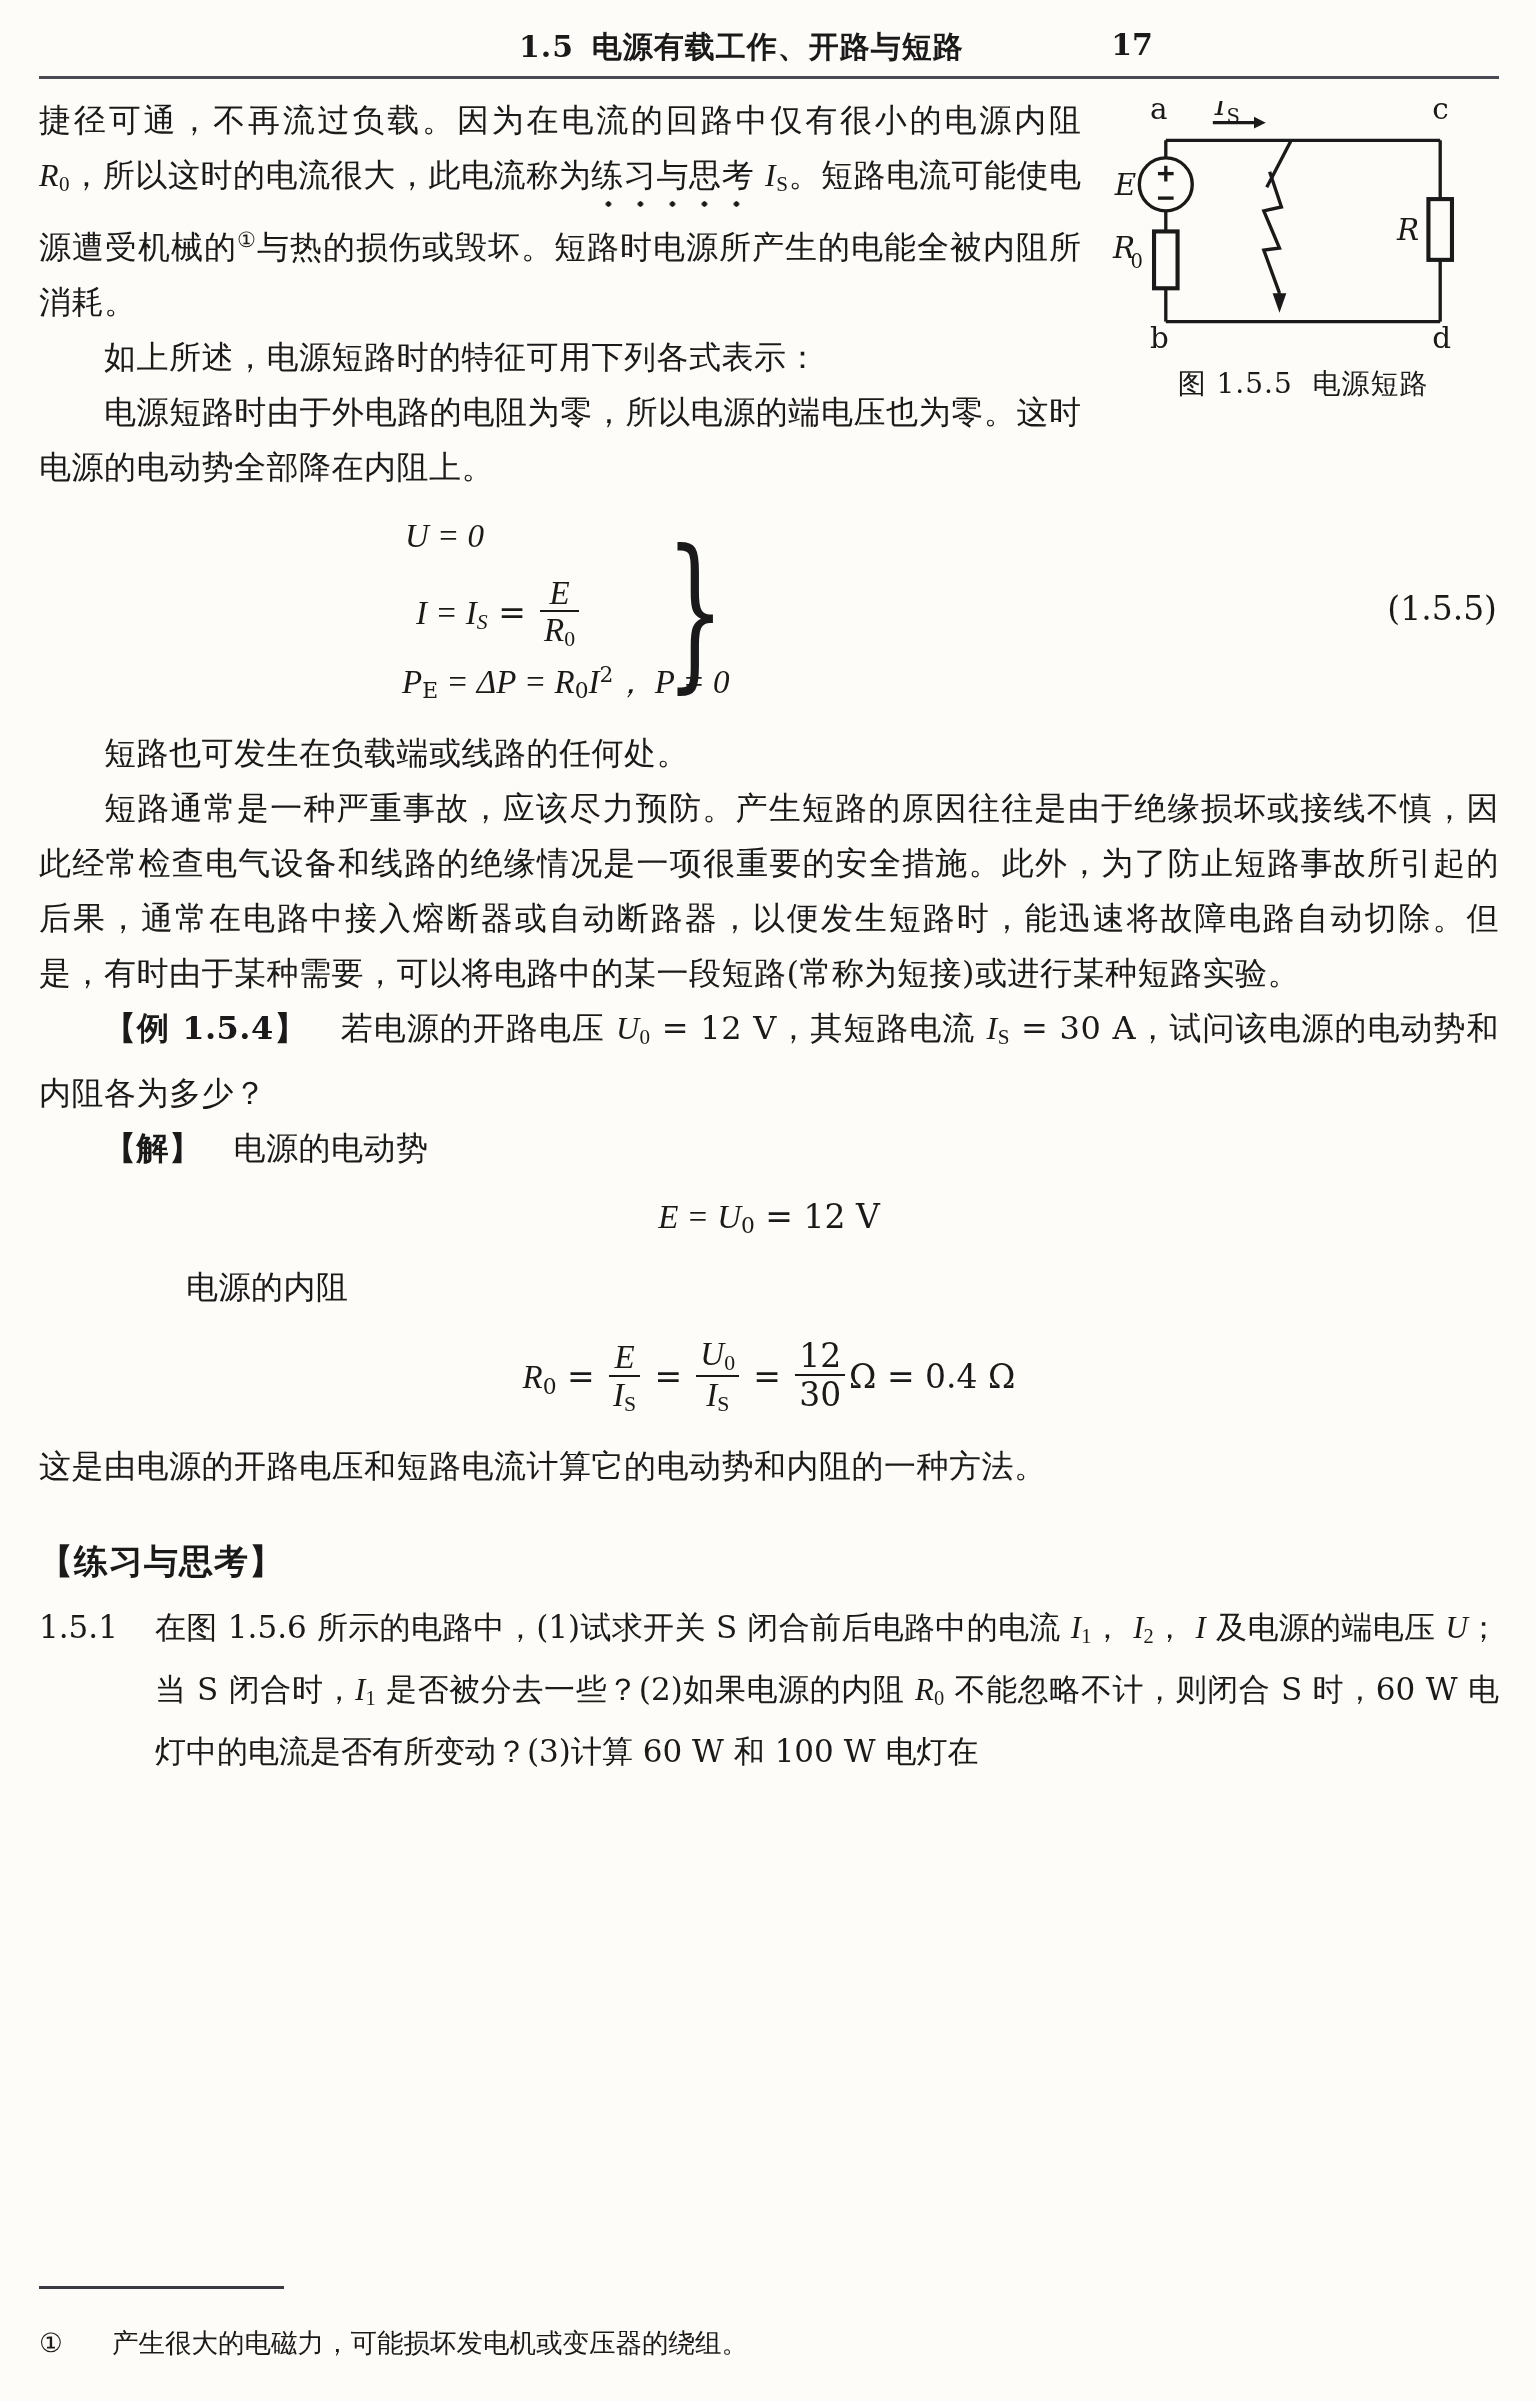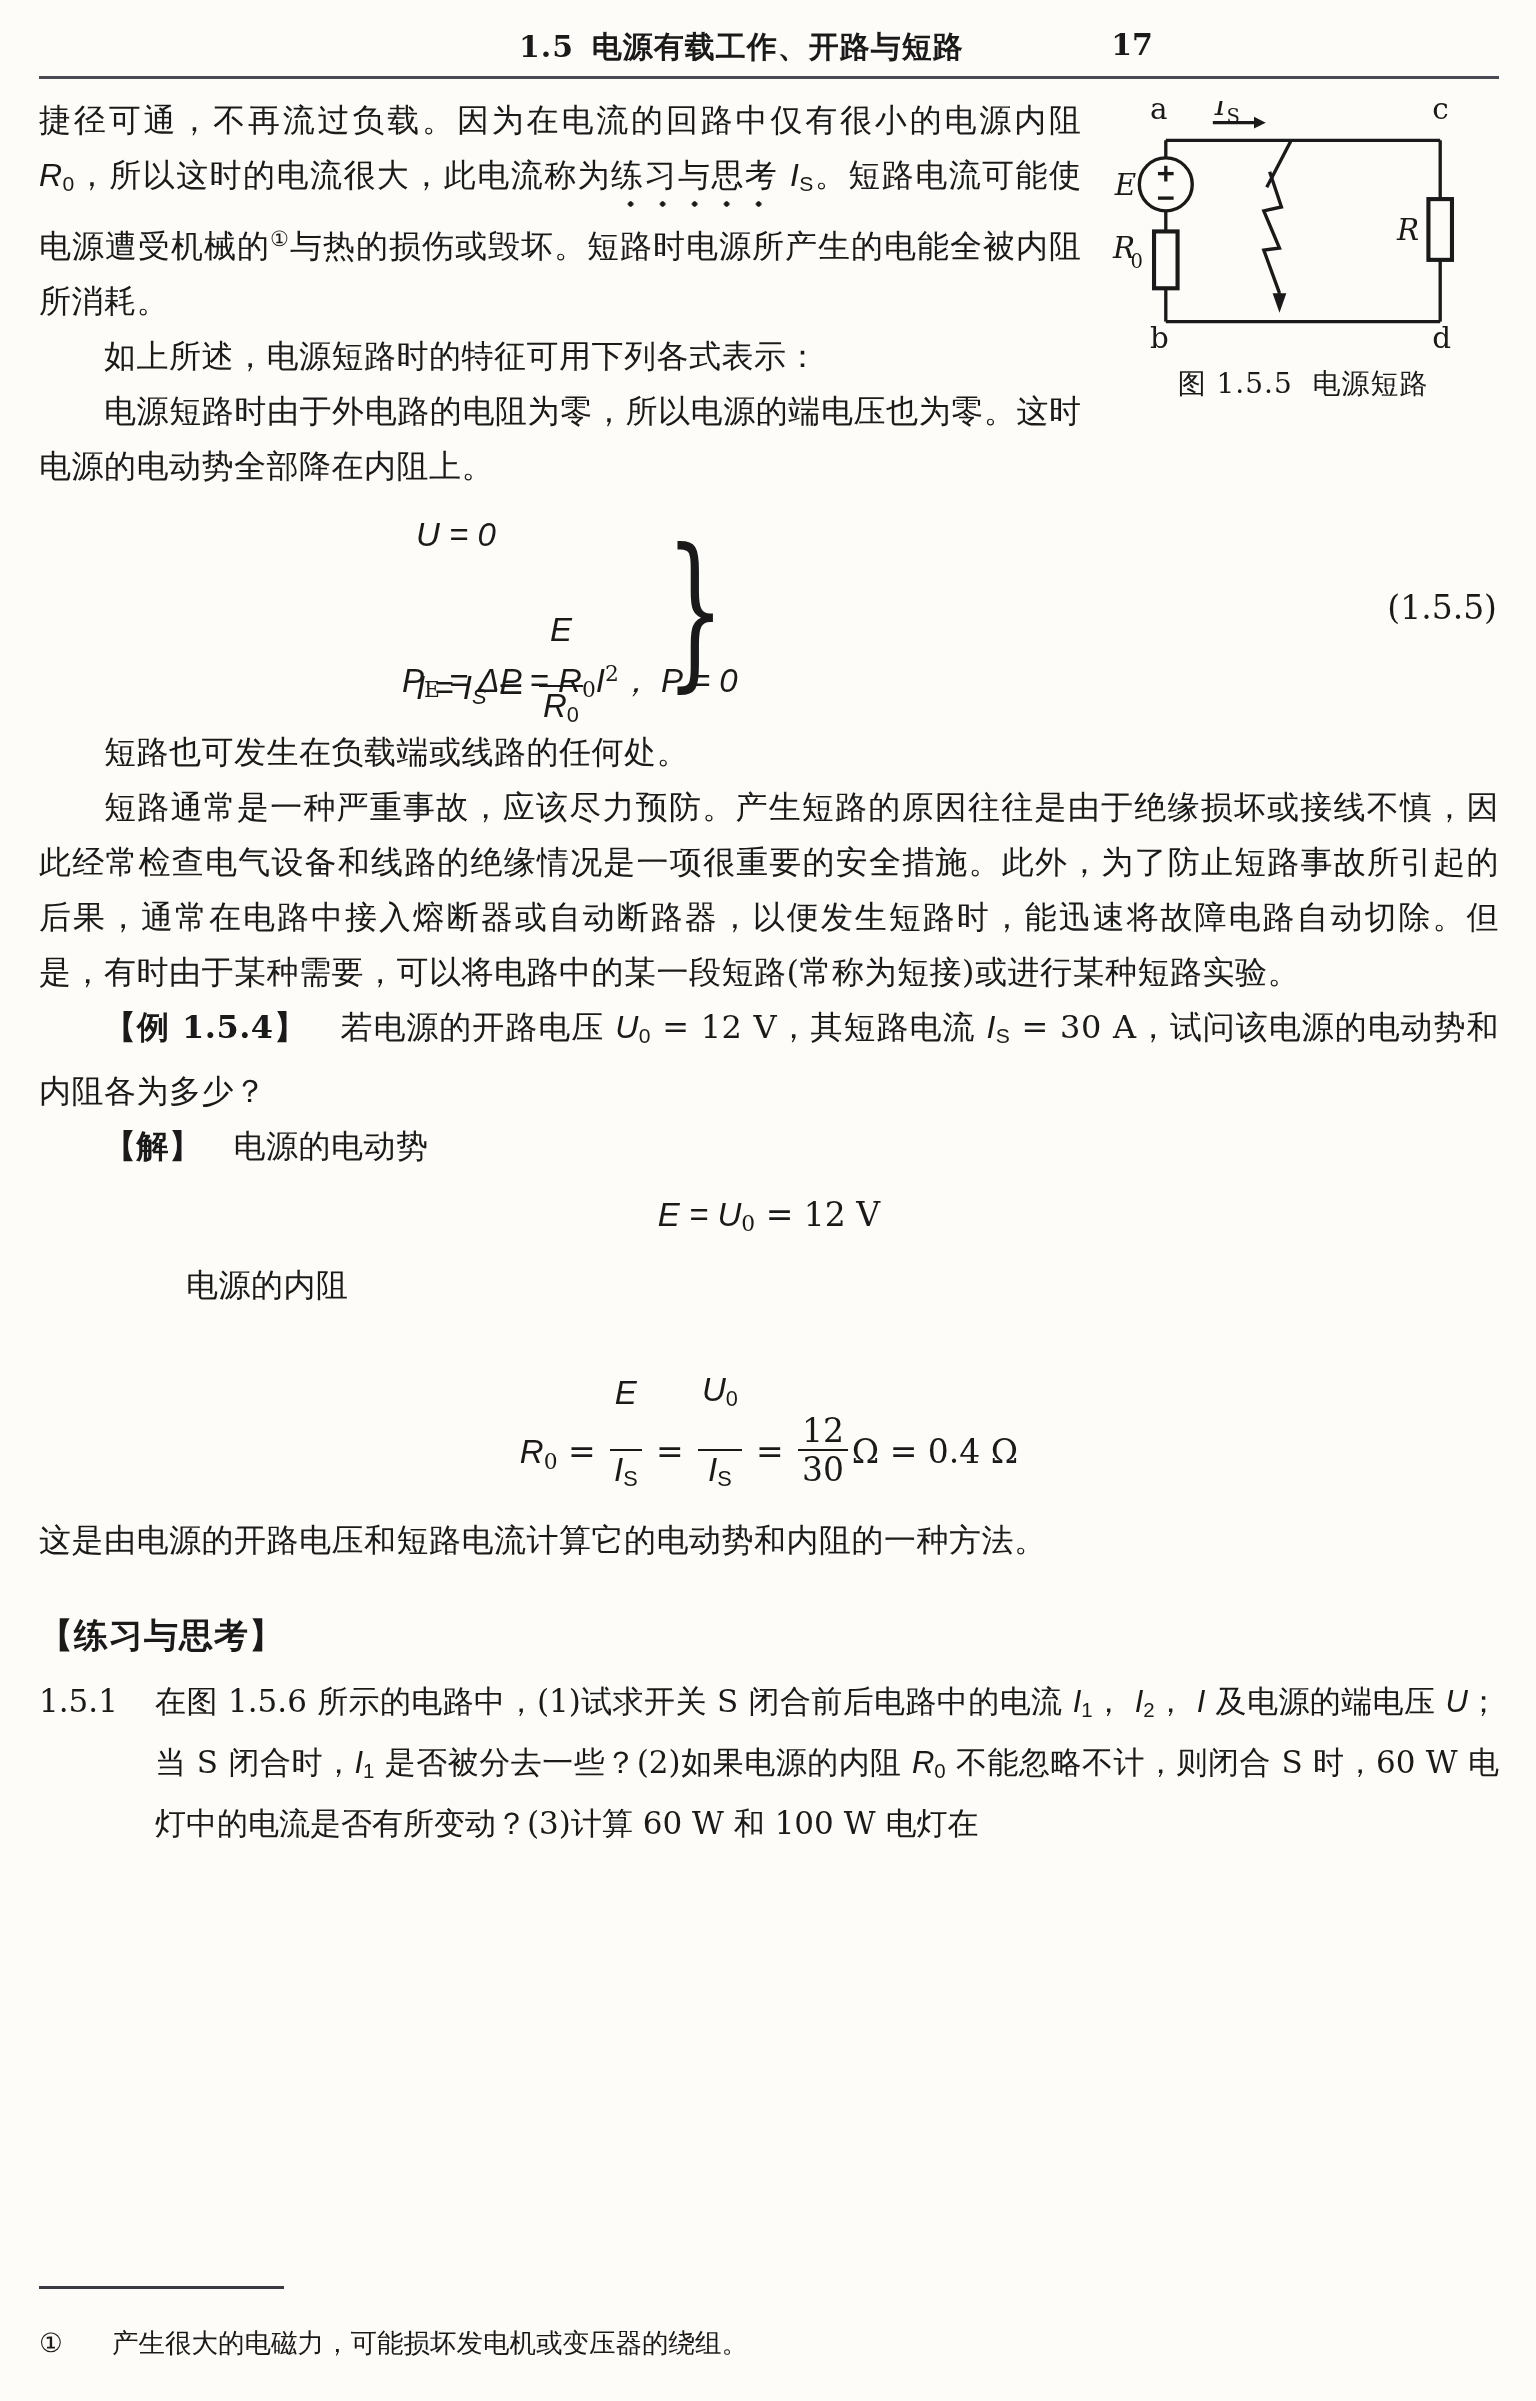--- a/index.html
+++ b/index.html
@@ -37,21 +37,21 @@
     position:absolute;left:39px;top:93px;width:1460px;
   }
   p.tx{
     margin:0;
     font-size:32px;
     line-height:55px;
     text-align:justify;
     letter-spacing:0.5px;
   }
   .indent{text-indent:65px;}
-  .mi{font-style:italic;font-family:Liberation Sans, sans-serif;margin-top:38px;}
+  .mi{font-style:italic;font-family:Liberation Serif, serif;}
   sub{font-size:0.66em;vertical-align:-0.25em;font-style:normal;}
   sup{font-size:0.66em;vertical-align:0.5em;font-style:normal;}
   .emph{position:relative;}
   .emph::after{
     content:"";position:absolute;left:0;right:0;bottom:-12.7px;height:5.9px;
     background-image:radial-gradient(circle, #1a1a1a 2.5px, rgba(0,0,0,0) 2.9px);
     background-size:32px 5.9px;background-repeat:repeat-x;
     background-position:center;
   }
 
@@ -66,21 +66,21 @@
   }
   .figcap .gap{display:inline-block;width:19.6px;}
 
   
   .eqblock{
     position:relative;margin:15.7px 0 9.8px 0;height:206px;
   }
   .eqrow{
     position:absolute;font-size:33px;white-space:nowrap;
   }
-  .e1{left:377px;top:5.9px;}
+  .e1{left:366px;top:5.9px;}
   .e2{left:377px;top:65px;}
   .e3{left:363px;top:149px;}
   .brace{
     position:absolute;left:627px;top:2px;
     font-size:167px;line-height:196px;
     font-family:"DejaVu Serif",serif;
     transform:scaleX(0.55);transform-origin:left center;
   }
   .eqnum{
     position:absolute;right:2px;top:78px;font-size:33px;

